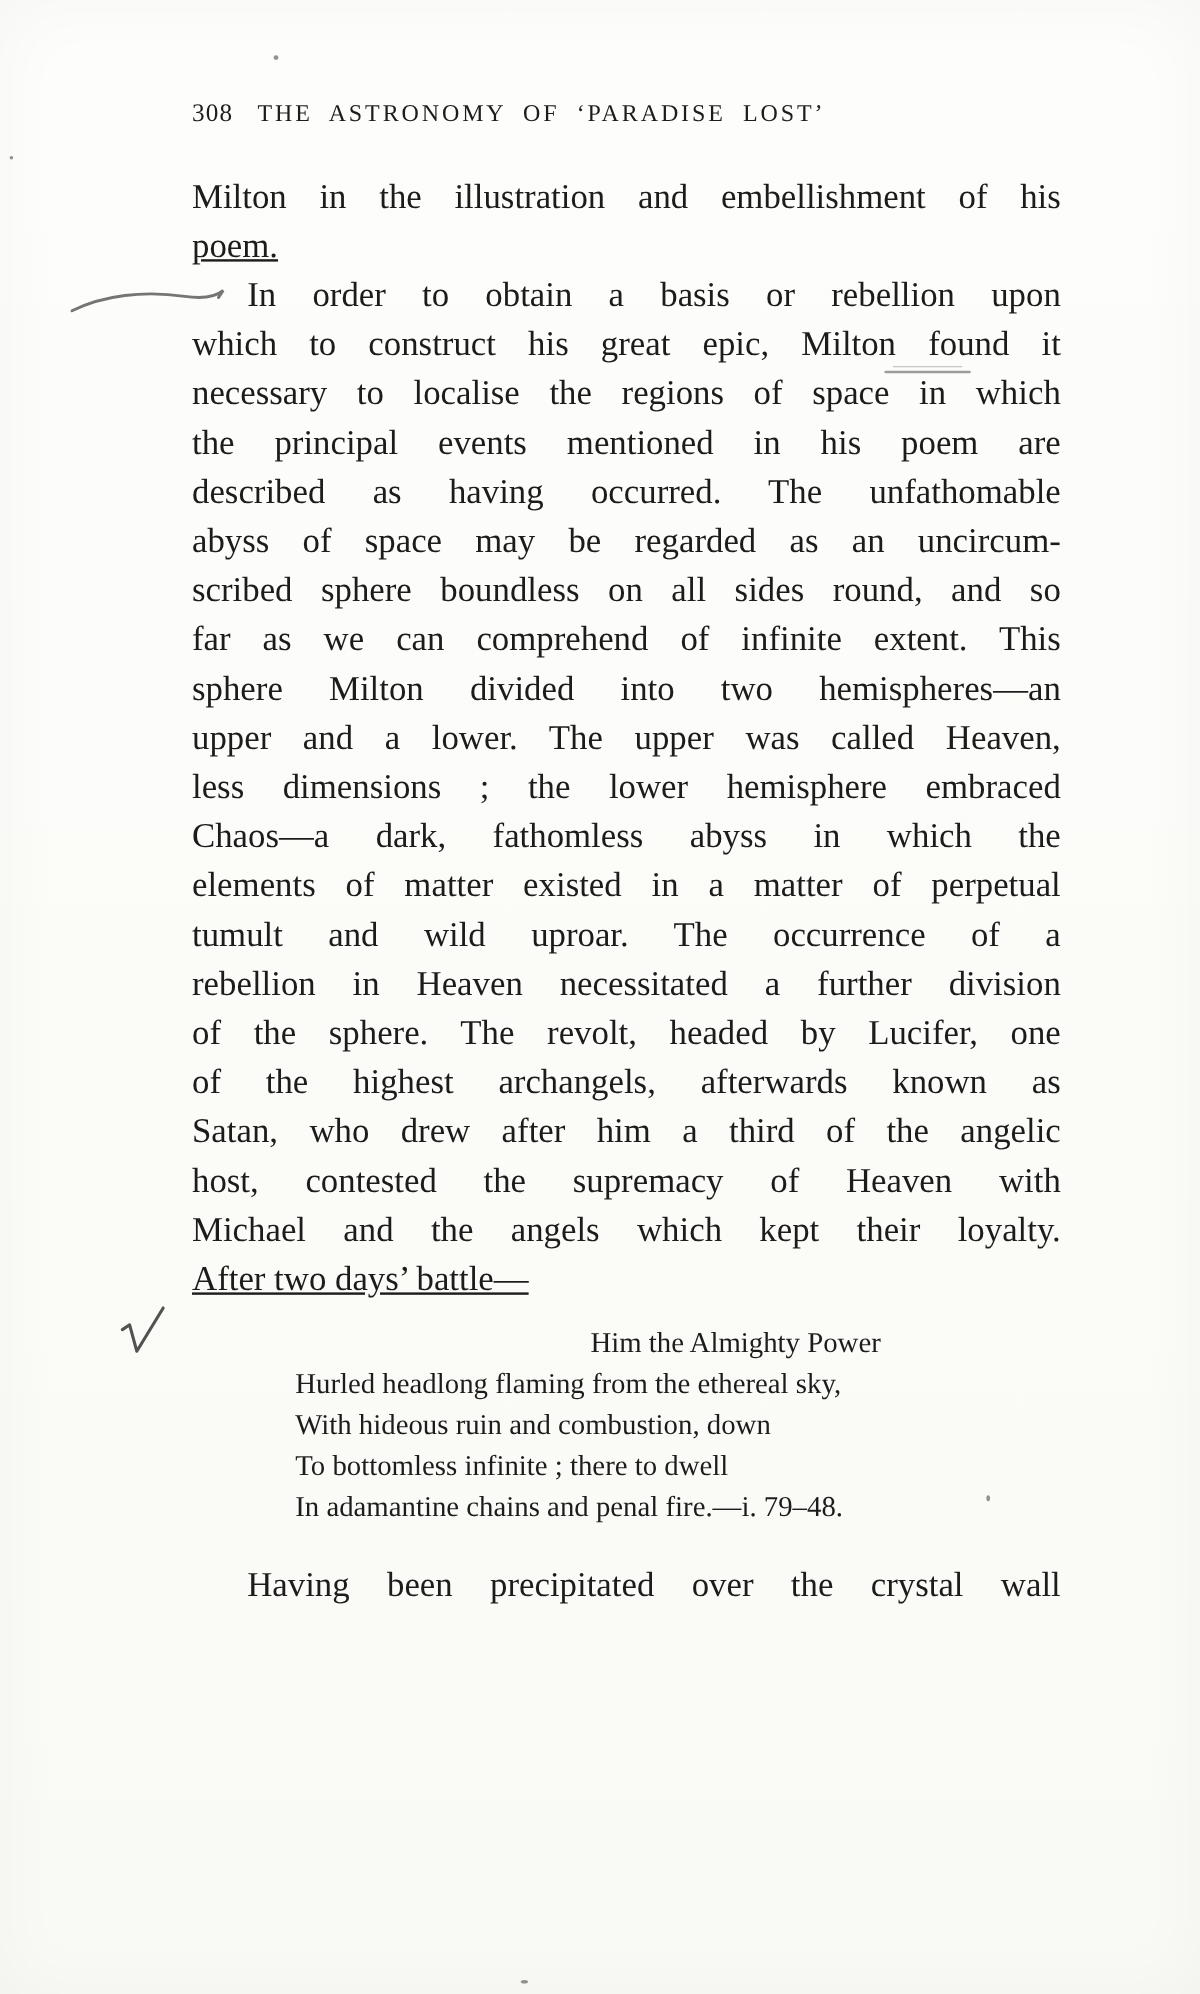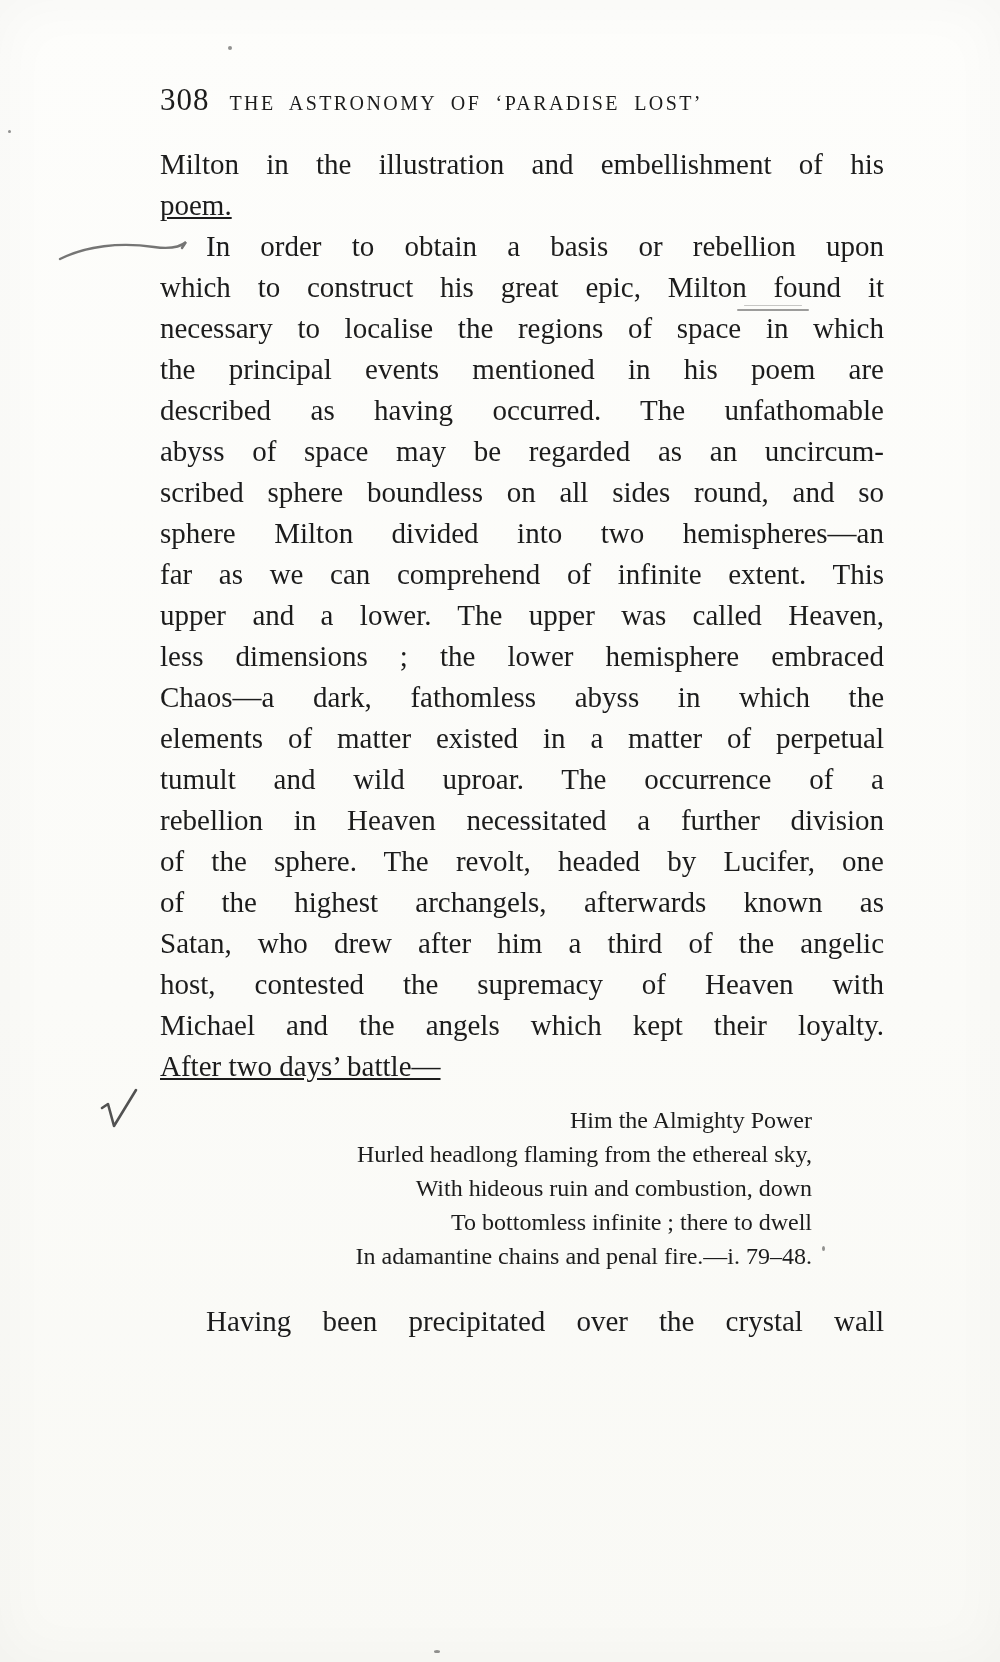--- a/index.html
+++ b/index.html
@@ -21,21 +21,21 @@
   .running-head {
     position: absolute;
     top: 82px;
     left: 160px;
     width: 724px;
     display: flex;
     align-items: baseline;
     white-space: nowrap;
   }
   .page-number {
-    font-size: 31px;
+    font-size: 21px;
     letter-spacing: 1px;
   }
   .running-title {
     font-size: 20px;
     margin-left: 20px;
     letter-spacing: 2.4px;
     word-spacing: 7px;
   }
   .text-block {
     position: absolute;
@@ -56,21 +56,21 @@
   .para .line.indent {
     text-indent: 46px;
   }
   .quote {
     margin: 16px 0 28px 86px;
     width: 566px;
     font-size: 24px;
     line-height: 34px;
   }
   .quote .qline {
-    text-align: right;
+    text-align: left;
   }
   .quote .qline.qindent {
     text-indent: 246px;
   }
   
   .pencil-swoosh {
     position: absolute;
     top: 238px;
     left: 58px;
   }
@@ -117,22 +117,22 @@
         <div class="line flush">poem.</div>
       </div>
       <div class="para">
         <div class="line indent">In order to obtain a basis or rebellion upon</div>
         <div class="line">which to construct his great epic, Milton found it</div>
         <div class="line">necessary to localise the regions of space in which</div>
         <div class="line">the principal events mentioned in his poem are</div>
         <div class="line">described as having occurred. The unfathomable</div>
         <div class="line">abyss of space may be regarded as an uncircum-</div>
         <div class="line">scribed sphere boundless on all sides round, and so</div>
+        <div class="line">far as we can comprehend of infinite extent. This</div>
         <div class="line">sphere Milton divided into two hemispheres—an</div>
-        <div class="line">far as we can comprehend of infinite extent. This</div>
         <div class="line">upper and a lower. The upper was called Heaven,</div>
         <div class="line">less dimensions ; the lower hemisphere embraced</div>
         <div class="line">Chaos—a dark, fathomless abyss in which the</div>
         <div class="line">elements of matter existed in a matter of perpetual</div>
         <div class="line">tumult and wild uproar. The occurrence of a</div>
         <div class="line">rebellion in Heaven necessitated a further division</div>
         <div class="line">of the sphere. The revolt, headed by Lucifer, one</div>
         <div class="line">of the highest archangels, afterwards known as</div>
         <div class="line">Satan, who drew after him a third of the angelic</div>
         <div class="line">host, contested the supremacy of Heaven with</div>

